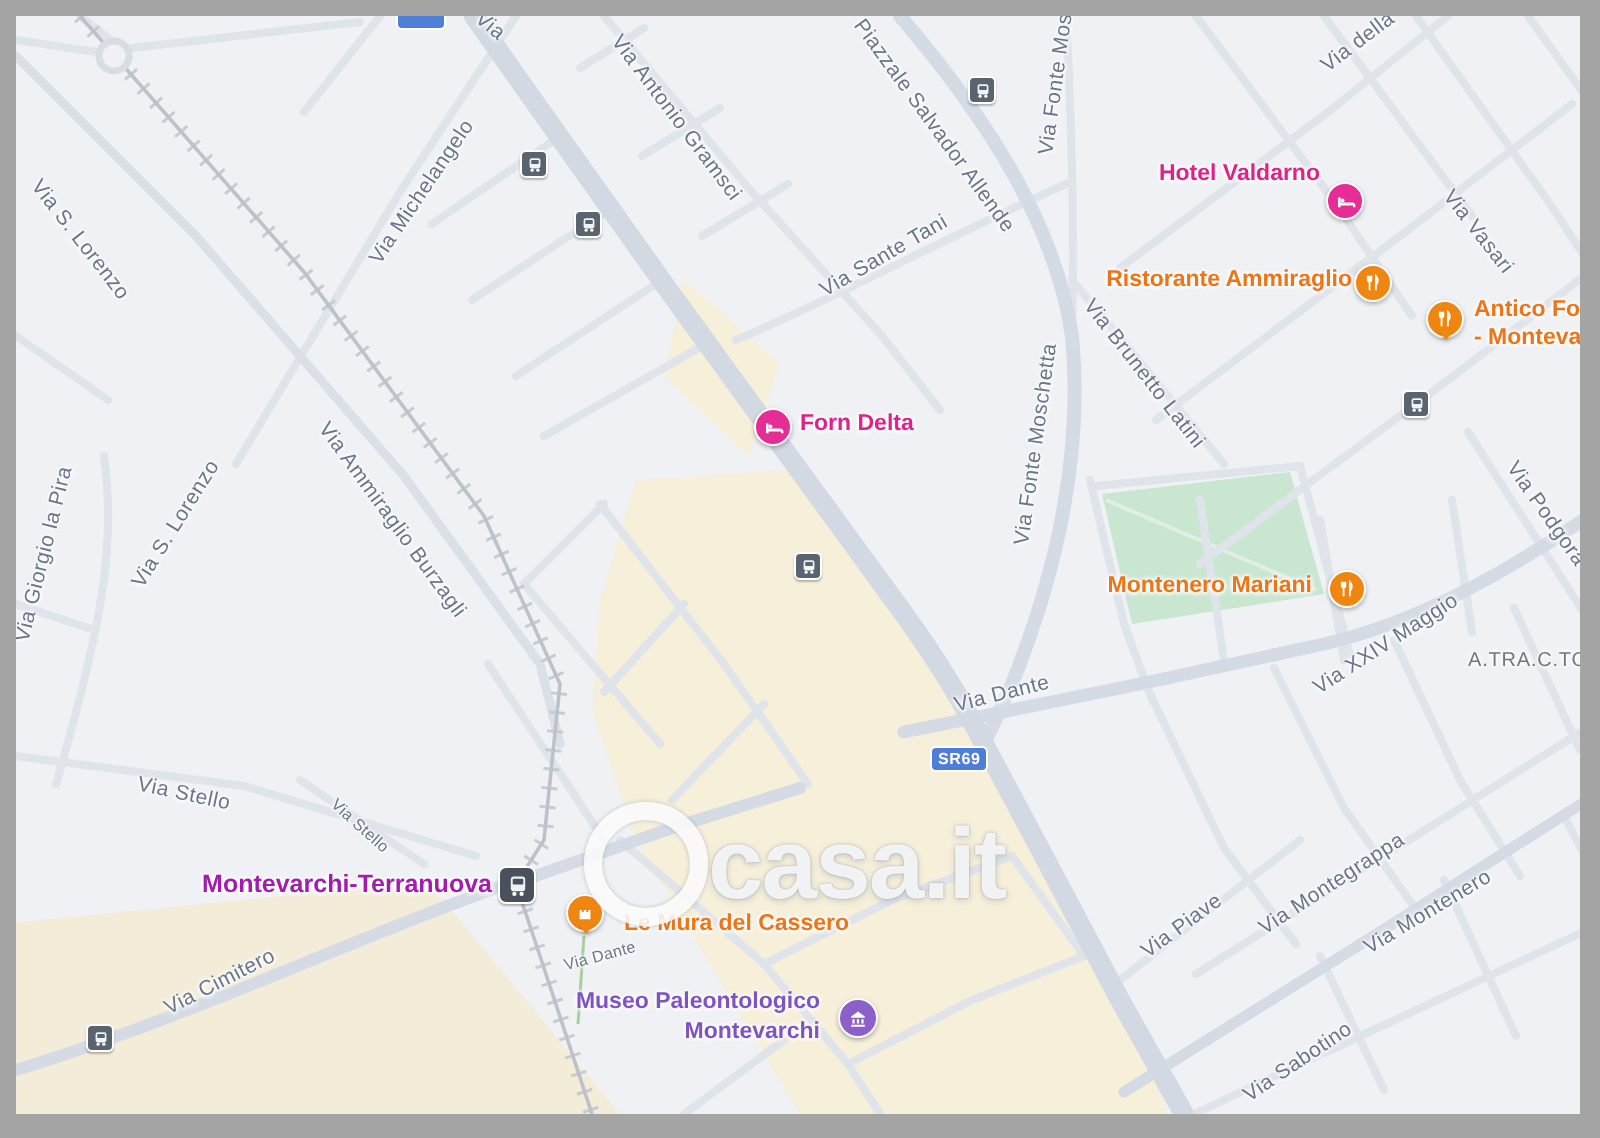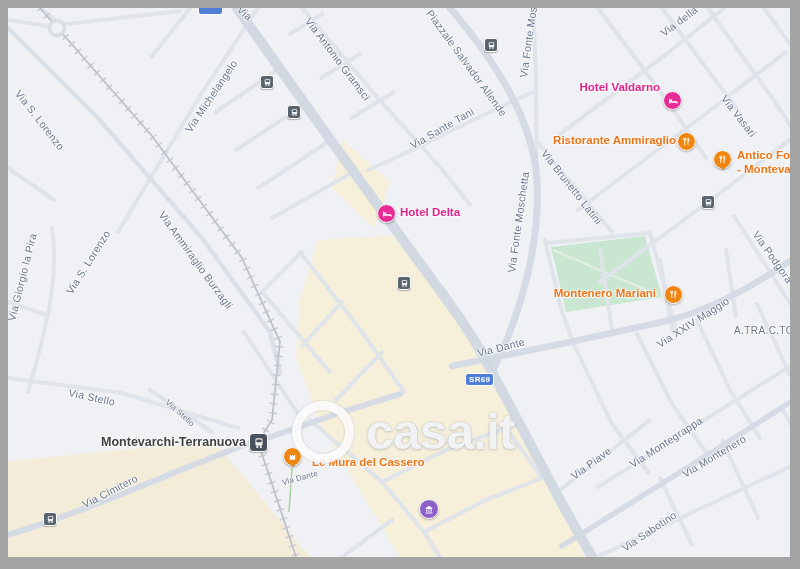--- a/index.html
+++ b/index.html
@@ -14,21 +14,21 @@
     text-shadow:0 0 2px #fff,0 0 2px #fff,0 0 3px #fff,0 1px 2px #fff;}
   .street.small{font-size:8px;letter-spacing:.2px;}
 
   
   .poi-label{position:absolute;font-size:11.5px;font-weight:700;white-space:nowrap;line-height:14px;
     text-shadow:0 0 2px #fff,0 0 2px #fff,0 0 3px #fff,0 1px 2px #fff;}
   .poi-label.hotel{color:#e0218a;}
   .poi-label.food{color:#ed7417;}
   .poi-label.museum{color:#7d53c5;}
   .poi-label.business{color:#6f7780;font-weight:400;font-size:10px;letter-spacing:.4px;text-align:center;}
-  .poi-label.station{color:#404040;font-size:12.5px;font-weight:700;}
+  .poi-label.station{color:#a21caf;font-size:12.5px;font-weight:700;}
   .ta-r{text-align:right;}
 
   
   .marker{position:absolute;width:17px;height:17px;border-radius:50%;border:1.5px solid #fff;
     box-shadow:0 1px 2px rgba(60,64,67,.4);display:flex;align-items:center;justify-content:center;}
   .marker.hotel{background:#e62c95;}
   .marker.food{background:#f08612;}
   .marker.museum{background:#8d5fc9;width:18px;height:18px;}
   .marker.pin::after{content:"";position:absolute;left:50%;bottom:-6px;transform:translateX(-50%);
     border:4px solid transparent;border-top:5px solid #f08612;filter:drop-shadow(0 1px 1px rgba(60,64,67,.3));}
@@ -36,21 +36,21 @@
 
   .transit{position:absolute;width:12px;height:12px;border-radius:3px;background:#5a646e;
     border:1px solid #fff;box-shadow:0 1px 1px rgba(60,64,67,.35);display:flex;align-items:center;justify-content:center;}
   .transit.station-ic{width:17px;height:17px;border-radius:4px;background:#49525c;border:1.5px solid #fff;}
 
   .shield{position:absolute;background:#4f7ed8;color:#fff;font-size:8px;font-weight:700;
     border-radius:2px;padding:1px 3px 1px 3px;line-height:9px;letter-spacing:.3px;box-shadow:0 0 0 1px #fff;}
   .shield.clipped{width:17px;height:9px;}
 
   
-  .watermark{position:absolute;left:292px;top:401px;display:flex;align-items:center;gap:12px;
+  .watermark{position:absolute;left:292px;top:401px;display:flex;align-items:center;gap:0;
     pointer-events:none;}
   .wm-ring{width:44px;height:44px;border-radius:50%;border:9px solid rgba(250,251,252,.88);
     box-shadow:0 0 2px rgba(150,155,163,.6),inset 0 0 2px rgba(150,155,163,.6);}
   .wm-text{font-size:50px;font-weight:700;letter-spacing:-1px;color:rgba(250,251,252,.9);
     text-shadow:0 0 1px rgba(150,155,163,.8),0 1px 3px rgba(150,155,163,.45);}
 </style>
 </head>
 <body>
 
 <div class="frame">
@@ -210,41 +210,45 @@
       </div>
 
       <div class="marker hotel" style="left:377px;top:204px;">
         <span>
             <svg width="10" height="10" viewBox="0 0 10 10">
               <path fill="#fff" d="M1 7.6V2.8h1.3v2.4h5.9c.9 0 1.5.7 1.5 1.5v.9H8.5v-.8H2.3v.8H1z"></path>
               <circle cx="3.3" cy="4.2" r=".95" fill="#fff"></circle>
             </svg>
           </span>
       </div>
-      <div class="poi-label hotel" style="left:400px;top:205px;">Hotel Delta</div>
+      <div class="poi-label hotel" style="left:400px;top:205px;">Forn Delta</div>
 
       <div class="poi-label food ta-r" style="left:546px;top:286px;width:110px;">Montenero Mariani</div>
       <div class="marker food" style="left:664px;top:285px;">
         <span>
             <svg width="9" height="9" viewBox="0 0 10 10">
               <path stroke="#fff" stroke-width="1" fill="none" d="M3.1 1v8M2.1 1v2.1c0 .7.45 1.1 1 1.1s1-.4 1-1.1V1"></path>
               <path stroke="#fff" stroke-width="1" fill="none" d="M6.6 9V1c1.3 1.5 1.4 3.6.2 4.9"></path>
             </svg>
           </span>
       </div>
 
       <div class="marker food pin" style="left:283px;top:447px;">
         <span>
             <svg width="9" height="9" viewBox="0 0 10 10">
               <path fill="#fff" d="M2 8.5V3.4h1.2v1h1.1v-1h1.4v1h1.1v-1H8v5.1z"></path>
             </svg>
           </span>
       </div>
       <div class="poi-label food" style="left:312px;top:455px;">Le Mura del Cassero</div>
 
+      <div class="poi-label museum ta-r" style="left:268px;top:494px;width:142px;line-height:15px;">
+        <div>Museo Paleontologico</div>
+        <div>Montevarchi</div>
+      </div>
       <div class="marker museum" style="left:419px;top:499px;">
         <span>
             <svg width="10" height="10" viewBox="0 0 10 10">
               <path fill="#fff" d="M1.6 4.2 5 1.8l3.4 2.4v.7H1.6zM2.2 5.6h1.1v2.2H2.2zM4.45 5.6h1.1v2.2h-1.1zM6.7 5.6h1.1v2.2H6.7zM1.6 8.4h6.8v1H1.6z"></path>
             </svg>
           </span>
       </div>
 
       <div class="poi-label business" style="left:734px;top:324px;">A.TRA.C.TO</div>
 

